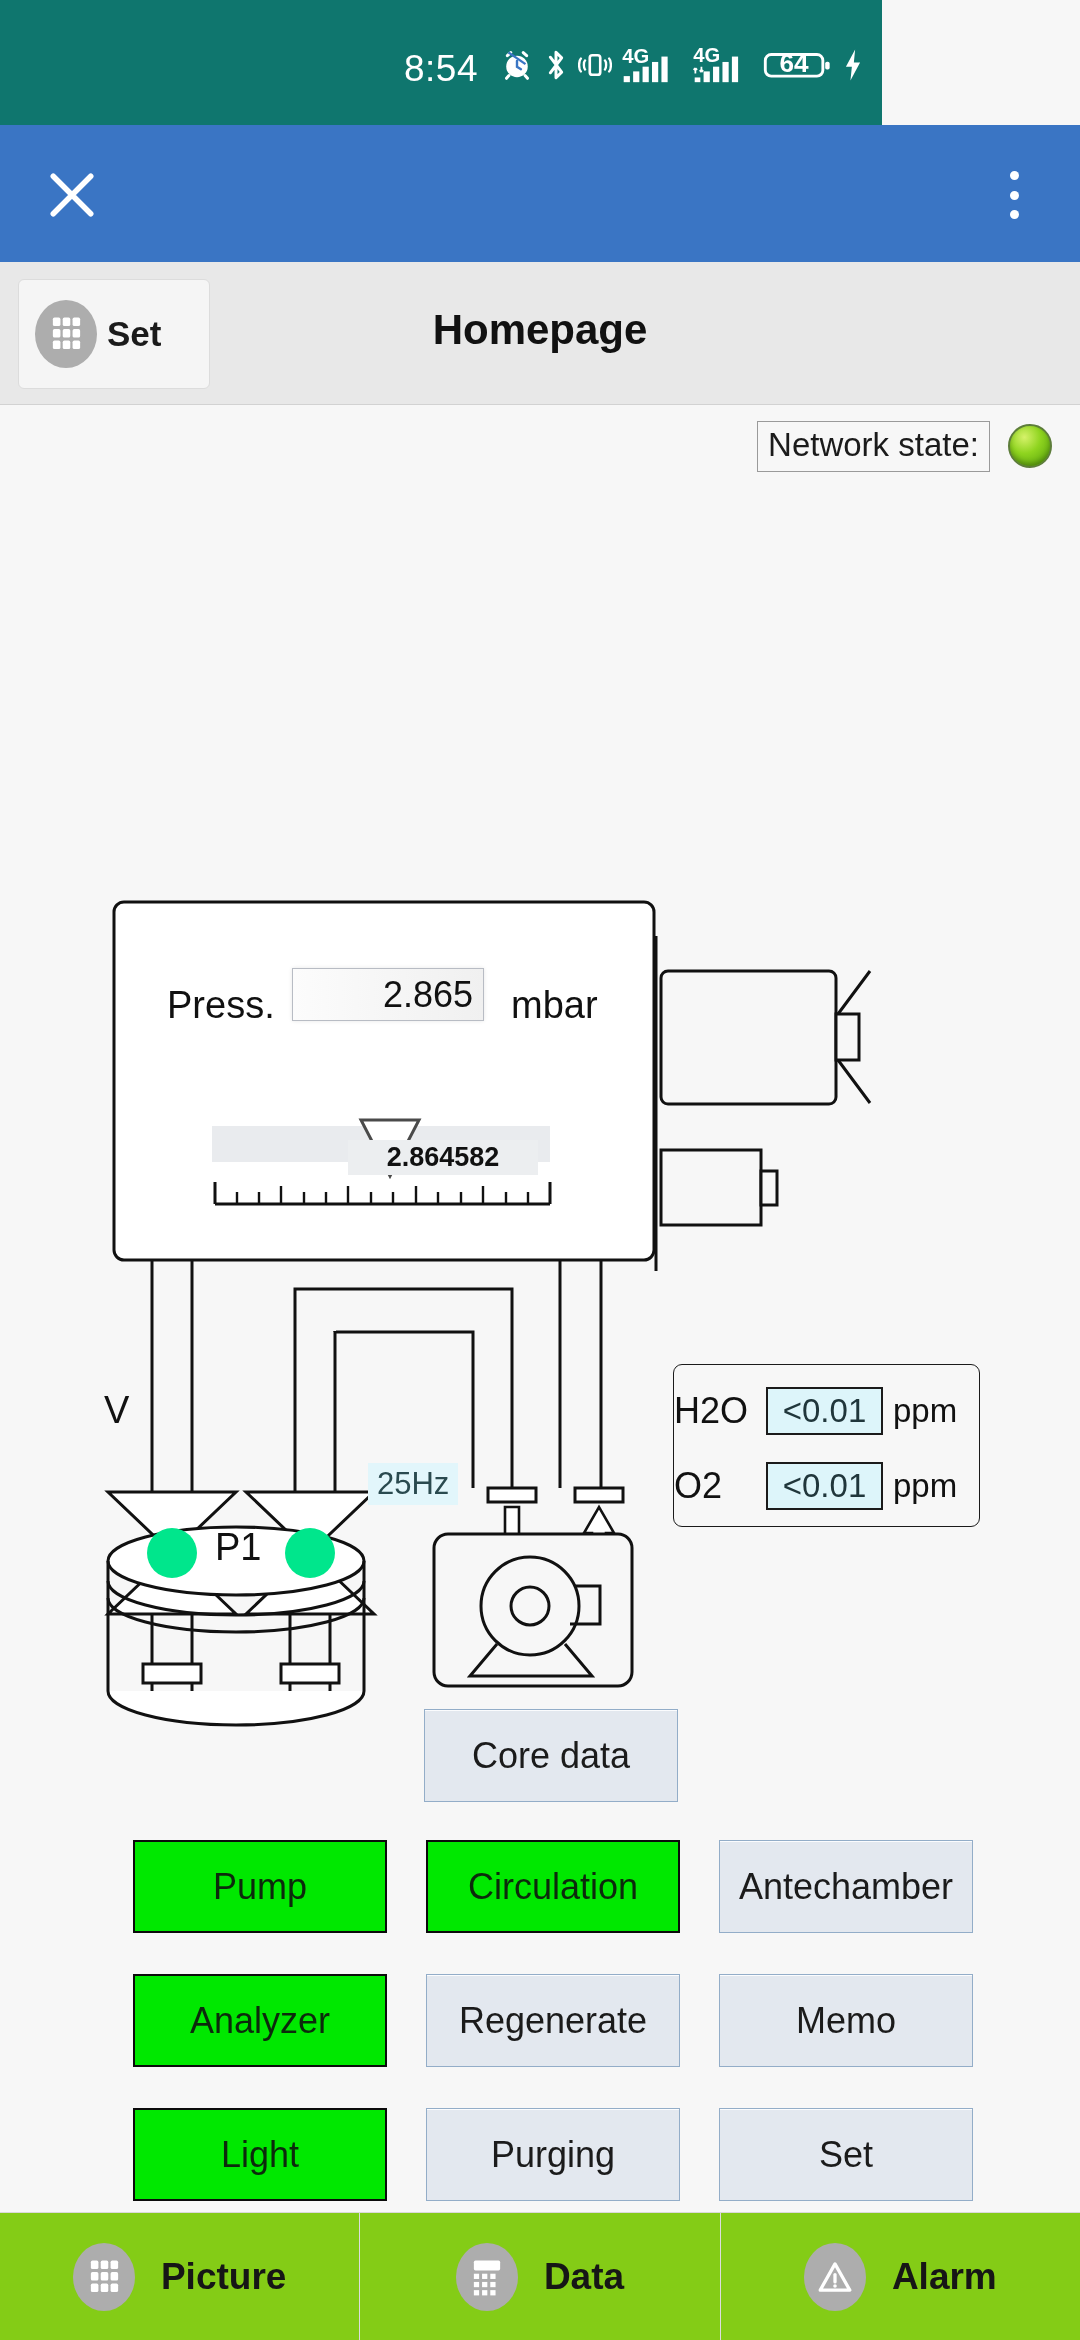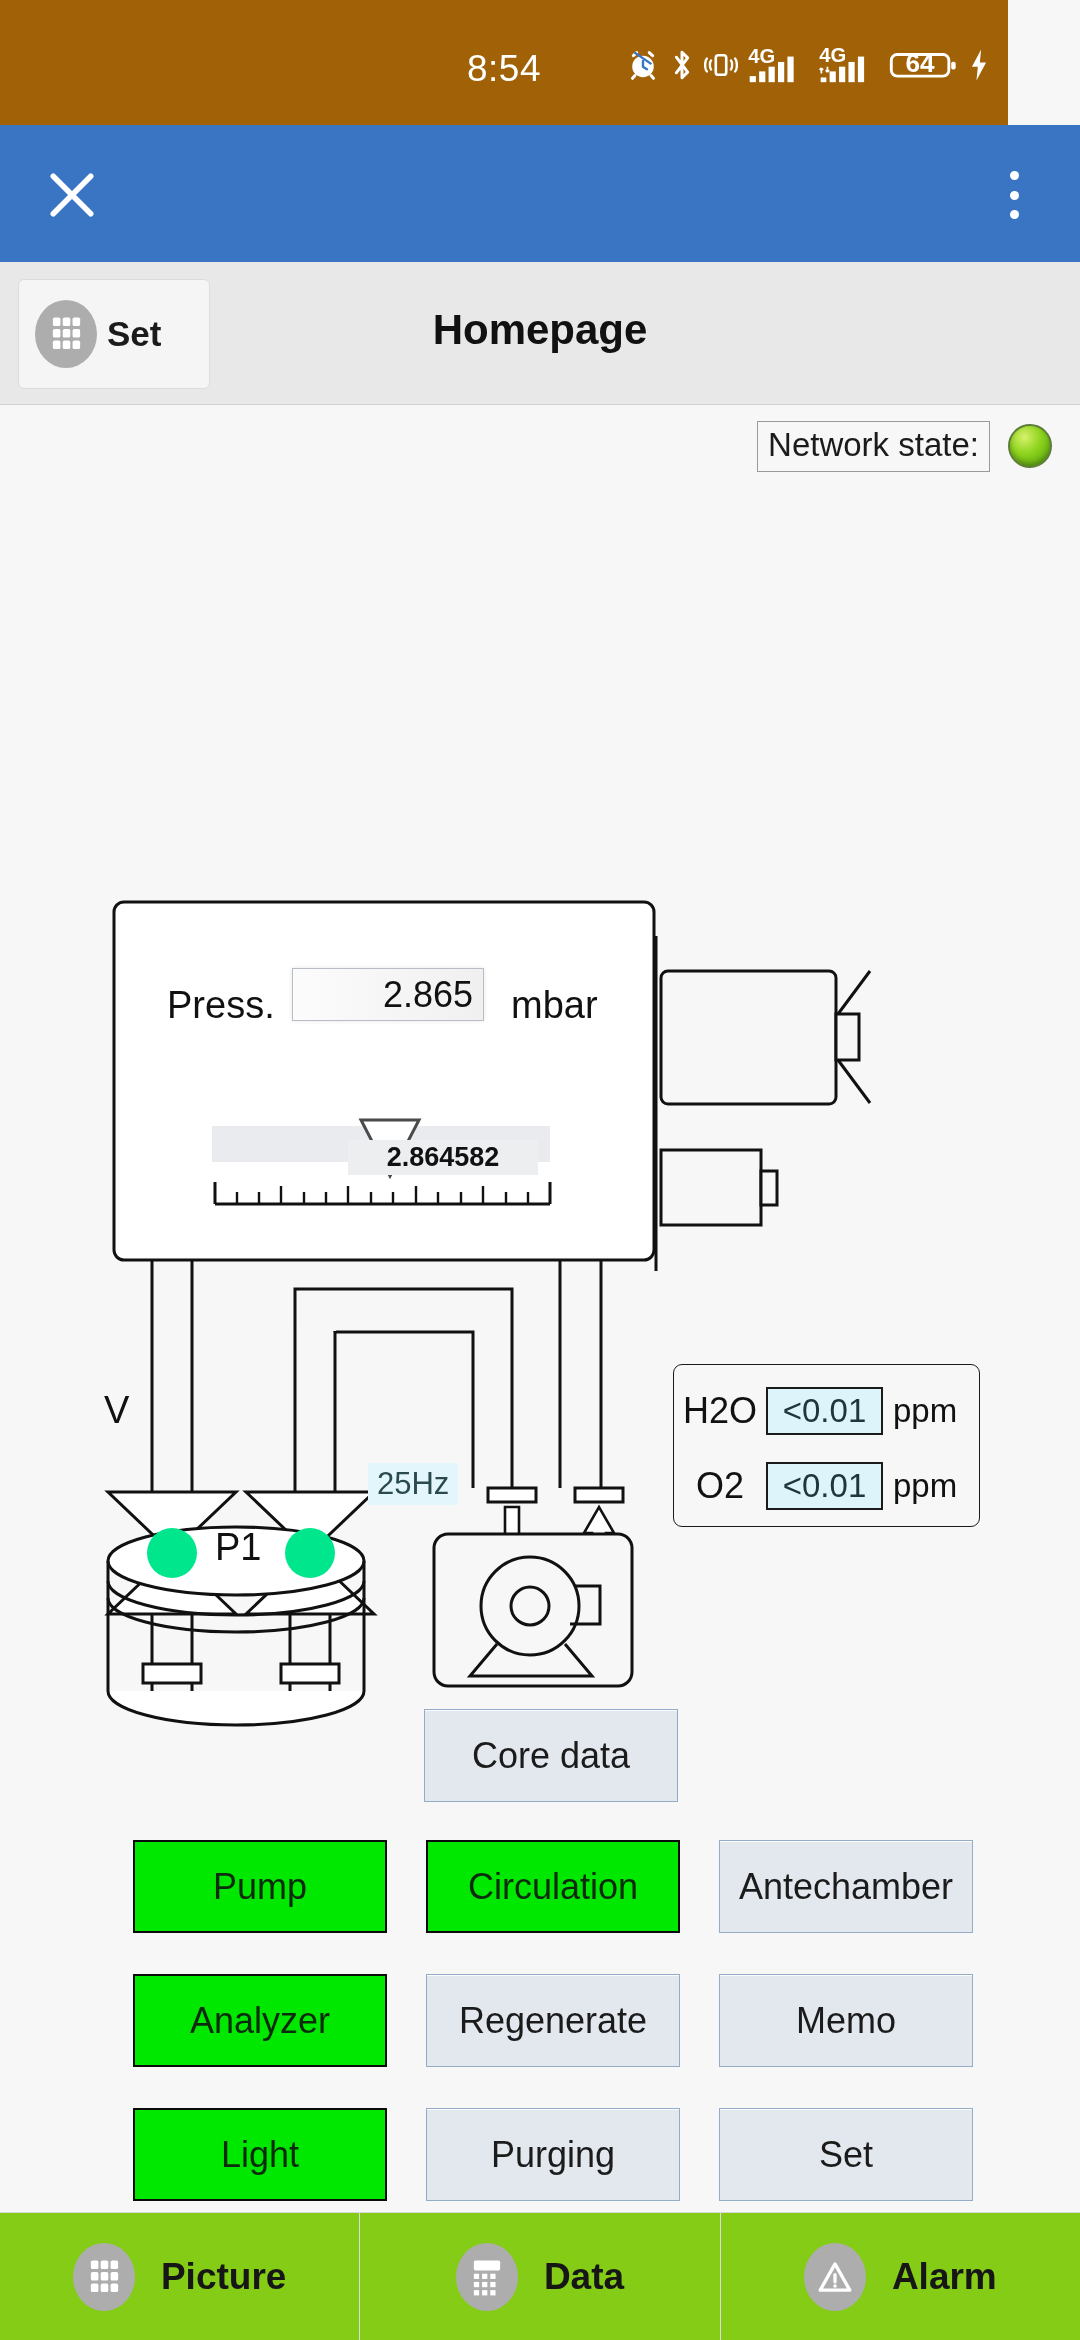--- a/index.html
+++ b/index.html
@@ -6,22 +6,22 @@
   html, body {
     width: 1080px; height: 2340px;
     background: #f7f7f7;
     font-family: "Liberation Sans", sans-serif;
     overflow: hidden;
   }
   #app { position: relative; width: 1080px; height: 2340px; background: #f7f7f7; }
 
   
   .statusbar {
-    position: absolute; left: 0; top: 0; width: 1008px; height: 125px;
-    background: #a16207;
+    position: absolute; left: 0; top: 0; width: 882px; height: 125px;
+    background: #0f766e;
   }
   .status-clock {
     position: absolute; left: 0; right: 0; top: 48px;
     text-align: center; color: #ffffff;
     font-size: 37px; font-weight: 400; letter-spacing: 0.5px;
   }
   .status-icons {
     position: absolute; right: 18px; top: 48px;
     display: flex; gap: 9px;
     height: 42px;
@@ -130,21 +130,21 @@
     width: 307px; height: 163px;
     border: 1px solid #1b1b1b; border-radius: 9px;
     background: #f7f7f7;
   }
   .gas-row {
     position: absolute; left: 0; width: 100%; height: 58px;
     display: flex; align-items: center;
   }
   .gas-row.r1 { top: 17px; }
   .gas-row.r2 { top: 92px; }
-  .gas-name { width: 92px; text-align: center; font-size: 36px; color: #111; }
+  .gas-name { width: 92px; text-align: left; font-size: 36px; color: #111; }
   .gas-val {
     width: 117px; height: 48px;
     border: 2px solid #1b1b1b; background: #ddf5fa;
     display: flex; align-items: center; justify-content: center;
     font-size: 33px; color: #20363b;
   }
   .gas-unit { font-size: 33px; color: #111; padding-left: 10px; }
 
   
   .btn {

